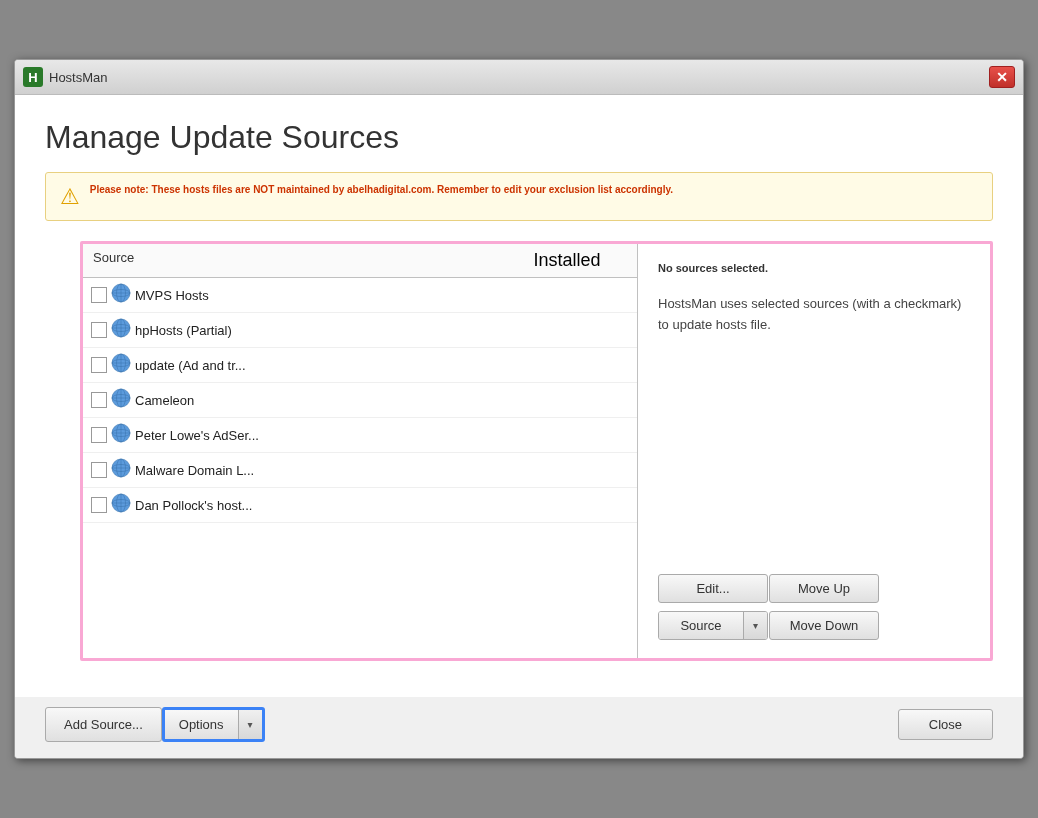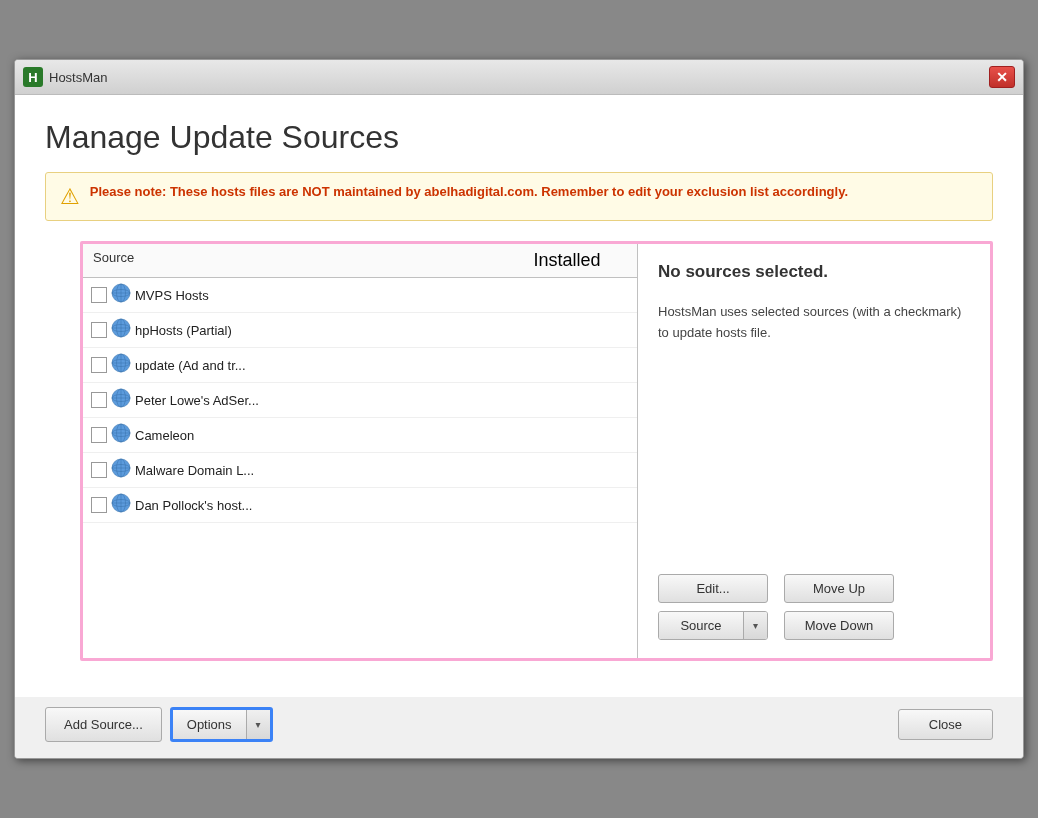--- a/index.html
+++ b/index.html
@@ -83,21 +83,21 @@
       gap: 10px;
       margin-bottom: 20px;
     }
     .warning-icon {
       font-size: 22px;
       color: #e0a000;
       flex-shrink: 0;
       margin-top: 1px;
     }
     .warning-text {
-      font-size: 13px;
+      font-size: 10px;
       color: #cc3300;
       font-weight: 600;
       line-height: 1.4;
     }
     .main-panel {
       display: flex;
       border: 3px solid #f9a8d4;
       border-radius: 2px;
       background: white;
       min-height: 420px;
@@ -157,40 +157,40 @@
       font-size: 13px;
       color: #222;
     }
     .detail-panel {
       flex: 1;
       padding: 18px 20px;
       display: flex;
       flex-direction: column;
     }
     .no-selection-title {
-      font-size: 17px;
+      font-size: 11px;
       font-weight: bold;
       color: #333;
       margin-bottom: 20px;
     }
     .detail-description {
       font-size: 13px;
       color: #444;
       line-height: 1.6;
       flex: 1;
     }
     .detail-buttons {
       display: flex;
       flex-direction: column;
       gap: 8px;
       margin-top: 16px;
     }
     .btn-row {
       display: flex;
-      gap: 16px;
+      gap: 1px;
     }
     .btn {
       padding: 6px 16px;
       font-size: 13px;
       border: 1px solid #aaa;
       background: linear-gradient(to bottom, #f8f8f8, #e0e0e0);
       border-radius: 3px;
       cursor: pointer;
       color: #333;
       min-width: 110px;
@@ -231,21 +231,20 @@
     }
     .footer {
       display: flex;
       justify-content: space-between;
       align-items: center;
       padding: 10px 30px 16px 30px;
       background: #f0f0f0;
     }
     .footer-left {
       display: flex;
-      gap: 8px;
     }
     .footer-btn {
       padding: 7px 18px;
       font-size: 13px;
       border: 1px solid #aaa;
       background: linear-gradient(to bottom, #f8f8f8, #e0e0e0);
       border-radius: 3px;
       cursor: pointer;
       color: #333;
     }
@@ -354,33 +353,33 @@
             <div class="source-item">
               <div class="source-checkbox"></div>
               <span><svg class="globe-svg" viewBox="0 0 20 20" xmlns="http://www.w3.org/2000/svg">
       <circle cx="10" cy="10" r="9" fill="#4a90d9" stroke="#2060a0" stroke-width="0.5"></circle>
       <ellipse cx="10" cy="10" rx="4.5" ry="9" fill="none" stroke="#2060a0" stroke-width="0.5"></ellipse>
       <ellipse cx="10" cy="10" rx="9" ry="3.5" fill="none" stroke="#2060a0" stroke-width="0.5"></ellipse>
       <line x1="1" y1="10" x2="19" y2="10" stroke="#2060a0" stroke-width="0.5"></line>
       <line x1="10" y1="1" x2="10" y2="19" stroke="#2060a0" stroke-width="0.5"></line>
       <circle cx="10" cy="10" r="9" fill="rgba(255,255,255,0.1)" stroke="none"></circle>
     </svg></span>
+              <span class="source-name">Cameleon</span>
+            </div>
+            <div class="source-item">
+              <div class="source-checkbox"></div>
+              <span><svg class="globe-svg" viewBox="0 0 20 20" xmlns="http://www.w3.org/2000/svg">
+      <circle cx="10" cy="10" r="9" fill="#4a90d9" stroke="#2060a0" stroke-width="0.5"></circle>
+      <ellipse cx="10" cy="10" rx="4.5" ry="9" fill="none" stroke="#2060a0" stroke-width="0.5"></ellipse>
+      <ellipse cx="10" cy="10" rx="9" ry="3.5" fill="none" stroke="#2060a0" stroke-width="0.5"></ellipse>
+      <line x1="1" y1="10" x2="19" y2="10" stroke="#2060a0" stroke-width="0.5"></line>
+      <line x1="10" y1="1" x2="10" y2="19" stroke="#2060a0" stroke-width="0.5"></line>
+      <circle cx="10" cy="10" r="9" fill="rgba(255,255,255,0.1)" stroke="none"></circle>
+    </svg></span>
               <span class="source-name">Peter Lowe's AdSer...</span>
-            </div>
-            <div class="source-item">
-              <div class="source-checkbox"></div>
-              <span><svg class="globe-svg" viewBox="0 0 20 20" xmlns="http://www.w3.org/2000/svg">
-      <circle cx="10" cy="10" r="9" fill="#4a90d9" stroke="#2060a0" stroke-width="0.5"></circle>
-      <ellipse cx="10" cy="10" rx="4.5" ry="9" fill="none" stroke="#2060a0" stroke-width="0.5"></ellipse>
-      <ellipse cx="10" cy="10" rx="9" ry="3.5" fill="none" stroke="#2060a0" stroke-width="0.5"></ellipse>
-      <line x1="1" y1="10" x2="19" y2="10" stroke="#2060a0" stroke-width="0.5"></line>
-      <line x1="10" y1="1" x2="10" y2="19" stroke="#2060a0" stroke-width="0.5"></line>
-      <circle cx="10" cy="10" r="9" fill="rgba(255,255,255,0.1)" stroke="none"></circle>
-    </svg></span>
-              <span class="source-name">Cameleon</span>
             </div>
             <div class="source-item">
               <div class="source-checkbox"></div>
               <span><svg class="globe-svg" viewBox="0 0 20 20" xmlns="http://www.w3.org/2000/svg">
       <circle cx="10" cy="10" r="9" fill="#4a90d9" stroke="#2060a0" stroke-width="0.5"></circle>
       <ellipse cx="10" cy="10" rx="4.5" ry="9" fill="none" stroke="#2060a0" stroke-width="0.5"></ellipse>
       <ellipse cx="10" cy="10" rx="9" ry="3.5" fill="none" stroke="#2060a0" stroke-width="0.5"></ellipse>
       <line x1="1" y1="10" x2="19" y2="10" stroke="#2060a0" stroke-width="0.5"></line>
       <line x1="10" y1="1" x2="10" y2="19" stroke="#2060a0" stroke-width="0.5"></line>
       <circle cx="10" cy="10" r="9" fill="rgba(255,255,255,0.1)" stroke="none"></circle>

